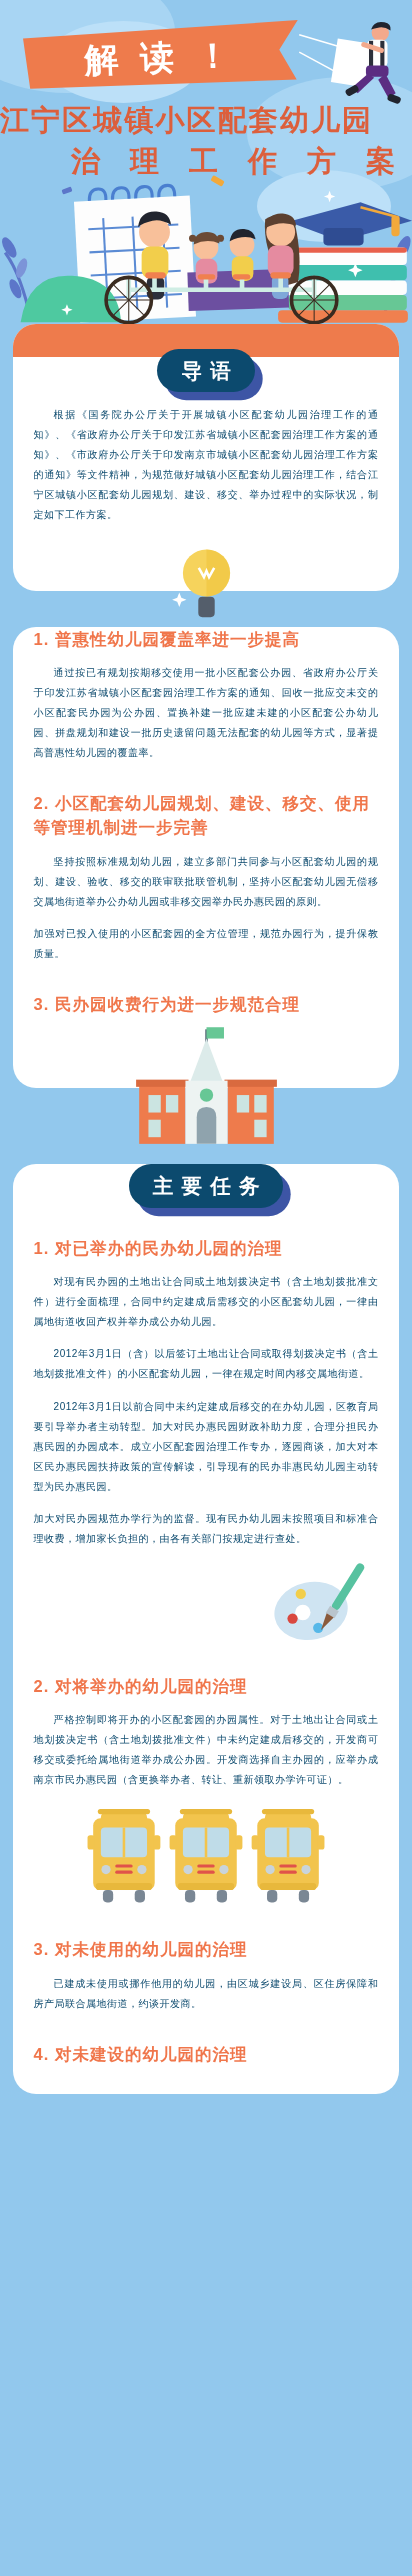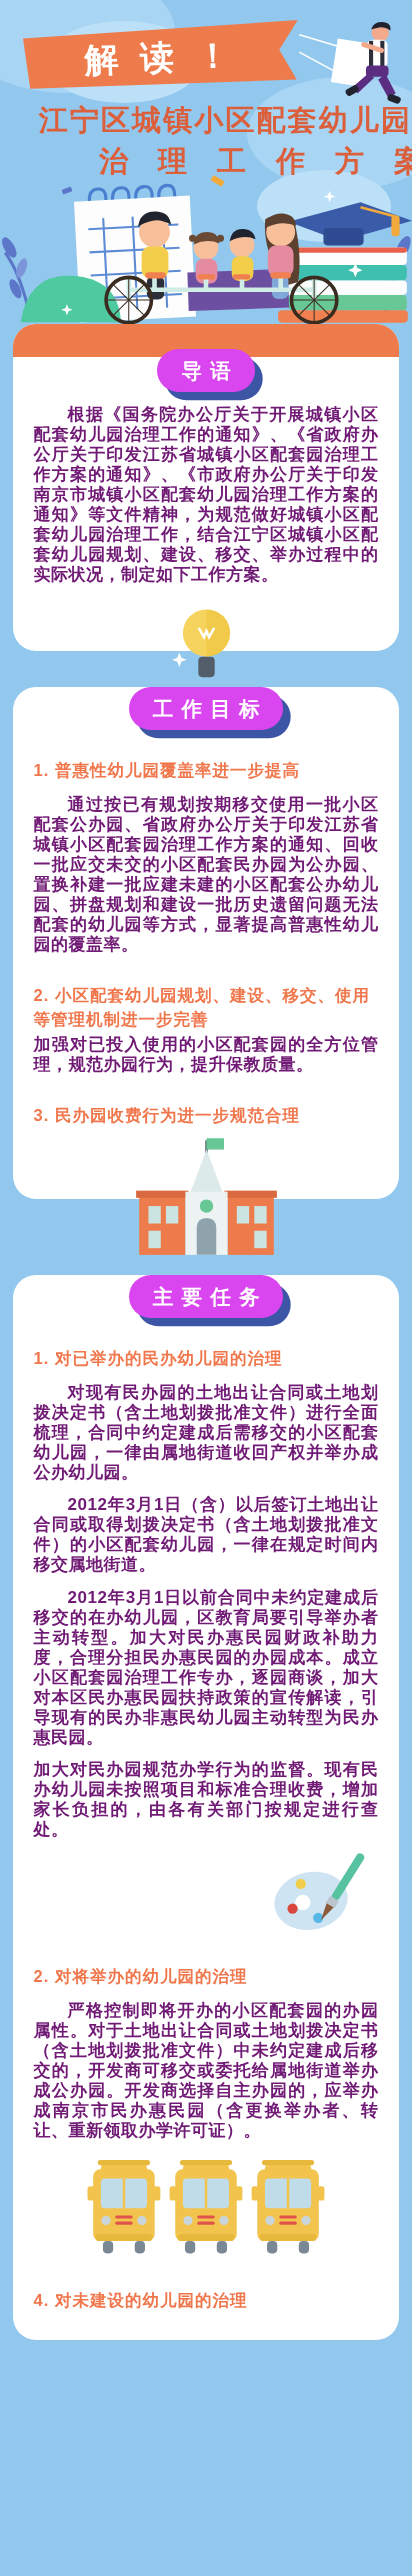--- a/index.html
+++ b/index.html
@@ -13,41 +13,41 @@
   .cloud{position:absolute;background:#A8D5F3;border-radius:50%;}
   .cloud.l2{background:#BCE0F8;}
   .ribbon-wrap{position:absolute;top:15.5px;left:15.5px;width:392px;height:98px;}
   .ribbon-svg{position:absolute;left:0;top:0;}
   .banner-label{
     position:absolute;left:49px;top:19.6px;width:206px;text-align:center;
     font-size:34px;font-weight:900;color:#FFFFFF;letter-spacing:21.6px;
     transform:rotate(-2deg);
   }
   .runner{position:absolute;right:0px;top:0px;}
-  .page-title{position:absolute;width:100%;text-align:right;color:#DC5F3C;font-weight:900;}
+  .page-title{position:absolute;width:100%;text-align:left;color:#DC5F3C;font-weight:900;}
   .title1{top:101px;font-size:29px;letter-spacing:2.1px;}
   .title2{top:142px;font-size:29px;letter-spacing:30px;text-indent:30px;padding-left:41px;}
   .scene{position:absolute;left:0;top:170px;}
   .confetti{position:absolute;border-radius:1.5px;}
   
   .panel{margin:0 13px;background:#FFFFFF;border-radius:23px;position:relative;padding-bottom:24px;}
   .panel-goals{margin-top:36px;}
   .panel-tasks{margin-top:76px;}
   .band{height:33px;background:#EE7B4C;border-radius:23px 23px 0 0;}
   .pill{
     position:relative;z-index:3;width:max-content;margin:24px auto 0;
-    background:#d946ef;color:#fff;font-weight:bold;font-size:20.6px;
+    background:#0c4a6e;color:#fff;font-weight:bold;font-size:20.6px;
     letter-spacing:8.2px;padding:7.7px 15.5px 7.7px 24px;border-radius:26px;
     box-shadow:7.7px 8.2px 0 #3D55A5;
   }
   .panel-intro .pill{margin-top:-8.2px;}
   .inner{padding:0 20.6px;}
   .inner p{
-    font-size:17px;line-height:20px;color:#701a75;text-align:justify;
-    margin:12.4px 0;letter-spacing:0.5px;font-weight:bold;
+    font-size:10px;line-height:20px;color:#0c4a6e;text-align:justify;
+    margin:12.4px 0;letter-spacing:0.5px;
   }
   p.indent{text-indent:2em;}
   p.flush{margin-top:4px;}
   h3.item{
     color:#F0764B;font-size:16.5px;line-height:24px;font-weight:bold;
     margin:28px 0 4.1px;letter-spacing:1px;
   }
   .icon-row{display:flex;position:relative;z-index:2;}
   .icon-right{justify-content:flex-end;padding-right:12.4px;margin:3.1px 0 -3.1px;}
   .icon-center{justify-content:center;margin:17.5px 0 5.2px;}
@@ -228,25 +228,25 @@
     <path class="spark" d="M22 108 l4 10 10 4 -10 4 -4 10 -4 -10 -10 -4 10 -4z" fill="#F6D35C"></path>
     <circle cx="75" cy="70" r="46" fill="#F6D35C"></circle>
     <path d="M75 24 a46 46 0 0 1 0 92 z" fill="#EFC23B" opacity="0.55"></path>
     <path d="M60 60 l10 18 5 -12 5 12 10 -18" stroke="#FFFFFF" stroke-width="5" fill="none"></path>
     <rect x="59" y="116" width="32" height="40" rx="8" fill="#545E6B"></rect>
   </svg>
 </span>
       </div>
     </section>
     <section class="panel panel-goals">
-      <div class="pill">工作目标</div>
       <div class="inner">
         <h3 class="item">1. 普惠性幼儿园覆盖率进一步提高</h3>
         <p class="indent">通过按已有规划按期移交使用一批小区配套公办园、省政府办公厅关于印发江苏省城镇小区配套园治理工作方案的通知、回收一批应交未交的小区配套民办园为公办园、置换补建一批应建未建的小区配套公办幼儿园、拼盘规划和建设一批历史遗留问题无法配套的幼儿园等方式，显著提高普惠性幼儿园的覆盖率。</p>
         <h3 class="item">2. 小区配套幼儿园规划、建设、移交、使用等管理机制进一步完善</h3>
+        <p class="indent">坚持按照标准规划幼儿园，建立多部门共同参与小区配套幼儿园的规划、建设、验收、移交的联审联批联管机制，坚持小区配套幼儿园无偿移交属地街道举办公办幼儿园或非移交园举办民办惠民园的原则。</p>
         <p class="flush">加强对已投入使用的小区配套园的全方位管理，规范办园行为，提升保教质量。</p>
         <h3 class="item">3. 民办园收费行为进一步规范合理</h3>
       </div>
       <div class="straddle school-building-icon">
         <span>
   <svg width="149" height="121" viewBox="0 0 290 235">
     <line x1="145" y1="12" x2="145" y2="40" stroke="#5E707C" stroke-width="5"></line>
     <rect x="145" y="8" width="34" height="22" fill="#67C795"></rect>
     <polygon points="145,30 178,118 112,118" fill="#DCEBEA"></polygon>
     <rect x="14" y="118" width="90" height="117" fill="#EE7B4C"></rect>
@@ -309,17 +309,19 @@
       <rect x="58" y="124" width="34" height="6" rx="3" fill="#E0534A"></rect>
       <rect x="20" y="148" width="110" height="14" rx="6" fill="#E8B83C"></rect>
       <rect x="34" y="162" width="20" height="24" rx="8" fill="#7A8794"></rect>
       <rect x="96" y="162" width="20" height="24" rx="8" fill="#7A8794"></rect>
     </g>
     <use href="#bus" x="160"></use>
     <use href="#bus" x="320"></use>
   </svg>
 </span>
         </div>
+        <h3 class="item">3. 对未使用的幼儿园的治理</h3>
+        <p class="indent">已建成未使用或挪作他用的幼儿园，由区城乡建设局、区住房保障和房产局联合属地街道，约谈开发商。</p>
         <h3 class="item">4. 对未建设的幼儿园的治理</h3>
       </div>
     </section>
   </div>
 
 
 </body></html>

